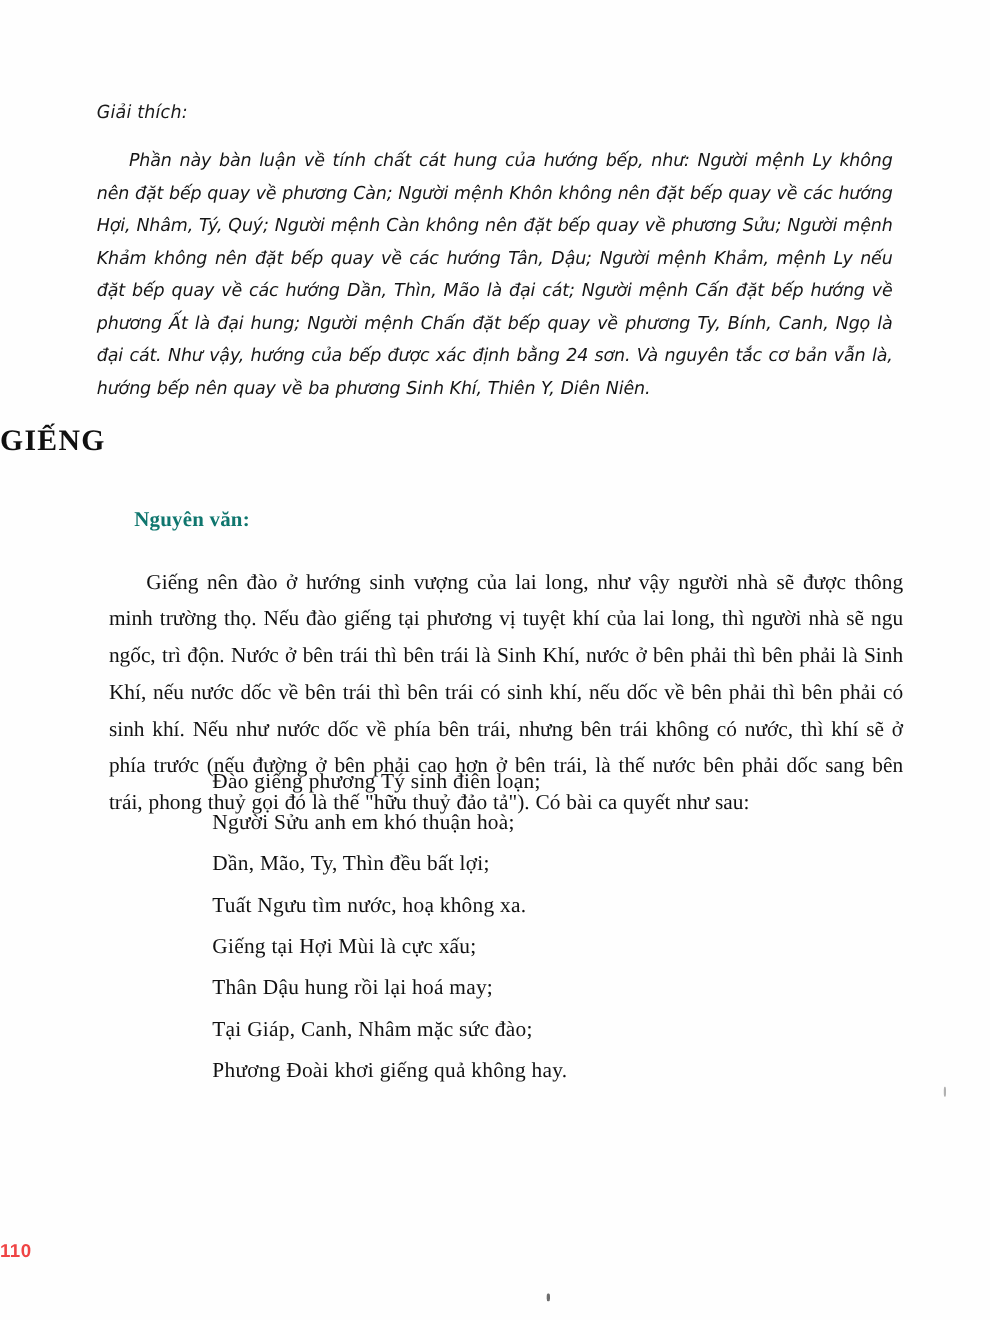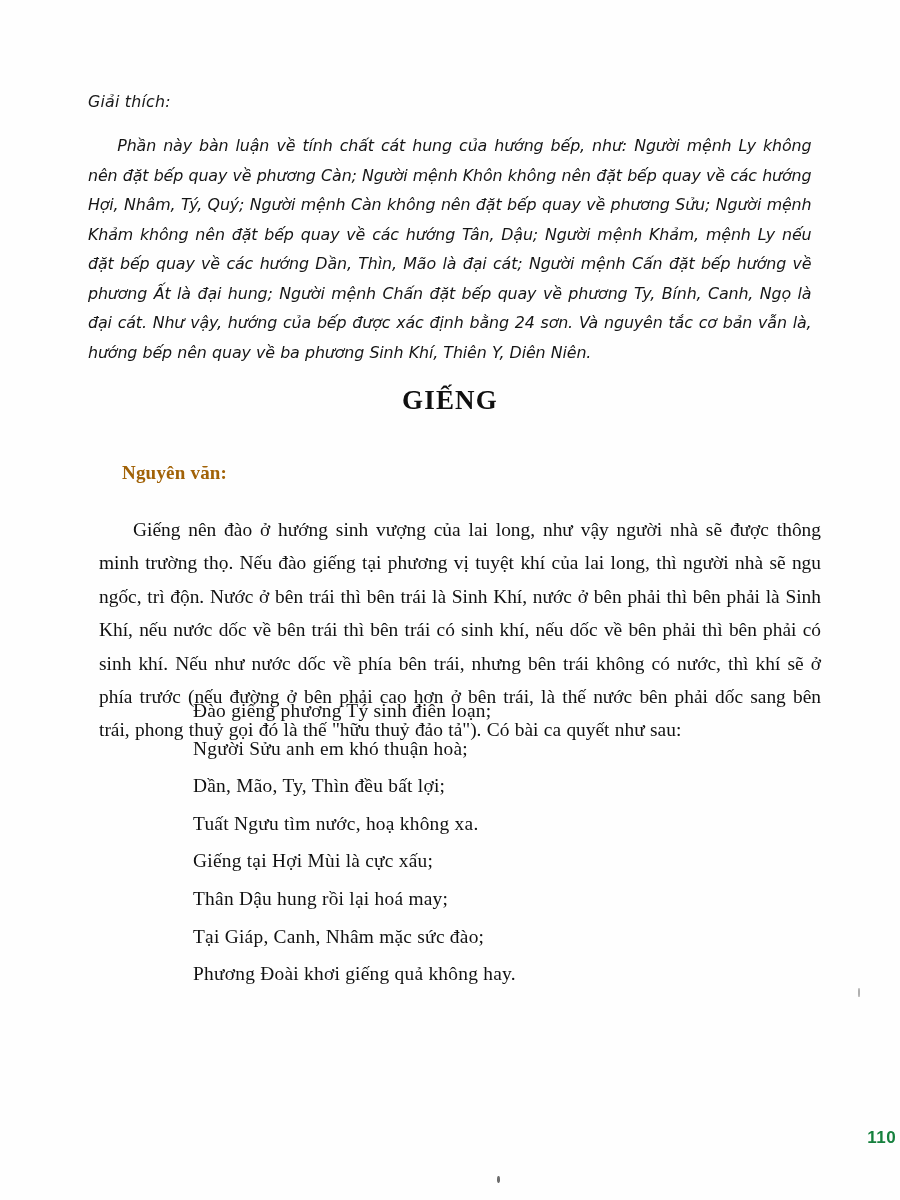--- a/index.html
+++ b/index.html
@@ -48,37 +48,37 @@
     transform: scaleX(0.975);
     transform-origin: left top;
   }
 
   
   .section-heading {
     position: absolute;
     left: 0;
     top: 385px;
     width: 900px;
-    text-align: center;
+    text-align: left;
     font-family: "Liberation Serif", "DejaVu Serif", serif;
     font-weight: bold;
     font-size: 27px;
     letter-spacing: 1.2px;
     color: #101010;
   }
 
   
   .nguyenvan-label {
     position: absolute;
     left: 122px;
     top: 462px;
     font-family: "Liberation Serif", "DejaVu Serif", serif;
     font-weight: bold;
     font-size: 19px;
-    color: #a16207;
+    color: #0f766e;
     letter-spacing: 0.2px;
   }
 
   
   .body-wrap {
     position: absolute;
     left: 86px;
     top: 500px;
     width: 748px;
   }
@@ -109,25 +109,25 @@
     white-space: nowrap;
     letter-spacing: 0.25px;
   }
 
   
   .page-number {
     position: absolute;
     left: 0;
     top: 1128px;
     width: 896px;
-    text-align: right;
+    text-align: left;
     font-family: "Liberation Sans", "DejaVu Sans", sans-serif;
     font-weight: bold;
     font-size: 17px;
-    color: #15803d;
+    color: #ef4444;
     letter-spacing: 0.4px;
   }
 
   
   .speck {
     position: absolute;
     background: #9a9a9a;
     border-radius: 40%;
   }
   .speck-margin-right {

